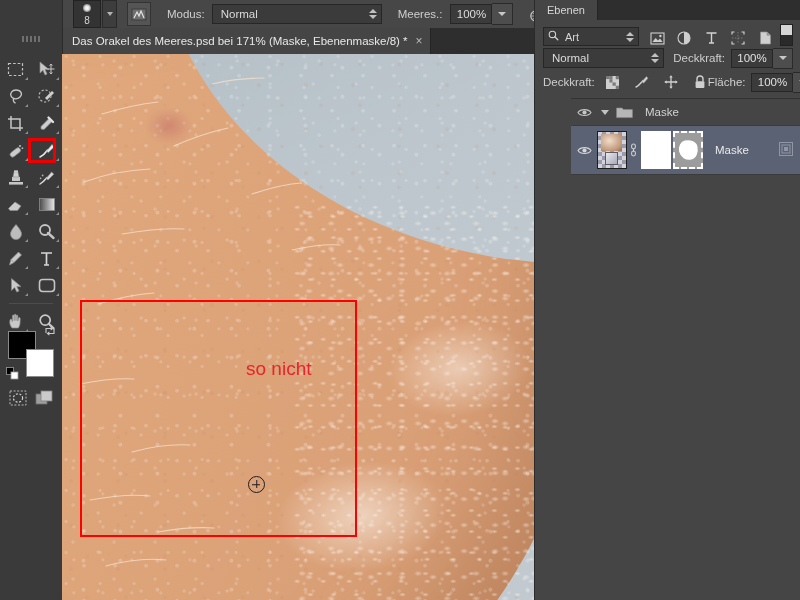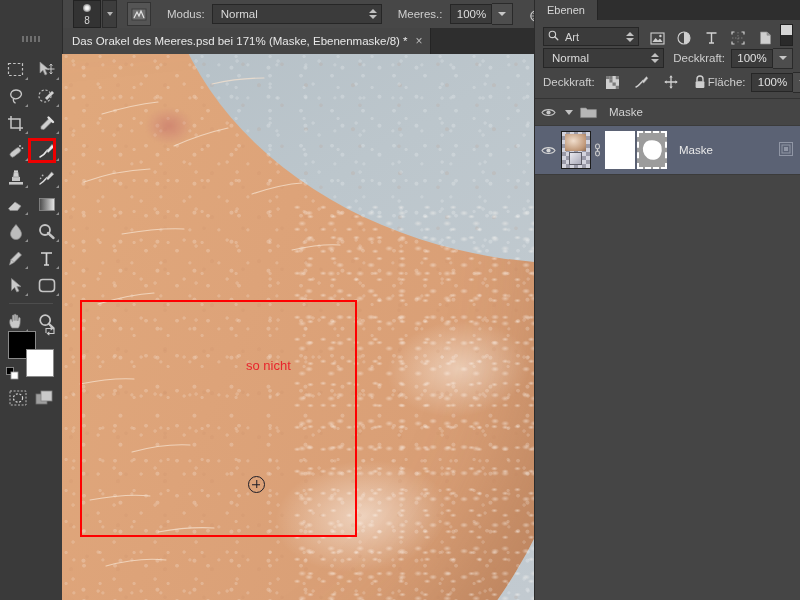--- a/index.html
+++ b/index.html
@@ -177,21 +177,21 @@
     filter:blur(1.2px);
   }
 
   
   .annot{
     position:absolute;left:18px;top:246px;width:277px;height:237px;
     border:2px solid #ff0000;box-sizing:border-box;
   }
   .annot-text{
     position:absolute;left:184px;top:304px;color:#e8242c;
-    font-size:13px;font-family:"Liberation Sans",sans-serif;
+    font-size:19px;font-family:"Liberation Sans",sans-serif;
     white-space:nowrap;
   }
   .cursor{
     position:absolute;width:17px;height:17px;border-radius:50%;
     border:1.5px solid #1c1c26;box-sizing:border-box;
   }
   .cursor::before,.cursor::after{
     content:"";position:absolute;background:#1c1c26;
   }
   .cursor::before{left:50%;top:3px;width:1.5px;height:8px;transform:translateX(-50%);}
@@ -235,21 +235,21 @@
     margin-left:6px;height:19px;min-width:42px;background:#3b3b3b;border:1px solid #262626;
     display:flex;align-items:center;justify-content:center;color:#e0e0e0;font-size:11.5px;
     box-sizing:border-box;
   }
   .pdropbtn{
     width:19px;height:19px;background:#4d4d4d;border:1px solid #2a2a2a;border-left:none;
     display:flex;align-items:center;justify-content:center;
   }
   .lockrow{display:flex;align-items:center;height:24px;padding:0 8px;}
   .lockicons{display:flex;align-items:center;margin-left:10px;gap:13px;}
-  .layerlist{margin-top:4px;border-top:1px solid #333;}
+  .layerlist{margin-top:4px;border-top:1px solid #333;margin-left:36px;}
   .layerrow{
     display:flex;align-items:center;height:26px;border-bottom:1px solid #3b3b3b;
     background:#454545;
   }
   .layerrow.selected{background:#5b6274;}
   .layerrow.tall{height:48px;}
   .eye{width:26px;display:flex;align-items:center;justify-content:center;}
   .twisty{width:16px;display:flex;align-items:center;justify-content:center;}
   .folder{width:22px;display:flex;align-items:center;justify-content:center;}
   .lname{margin-left:10px;color:#d2d2d2;font-size:11.5px;}

